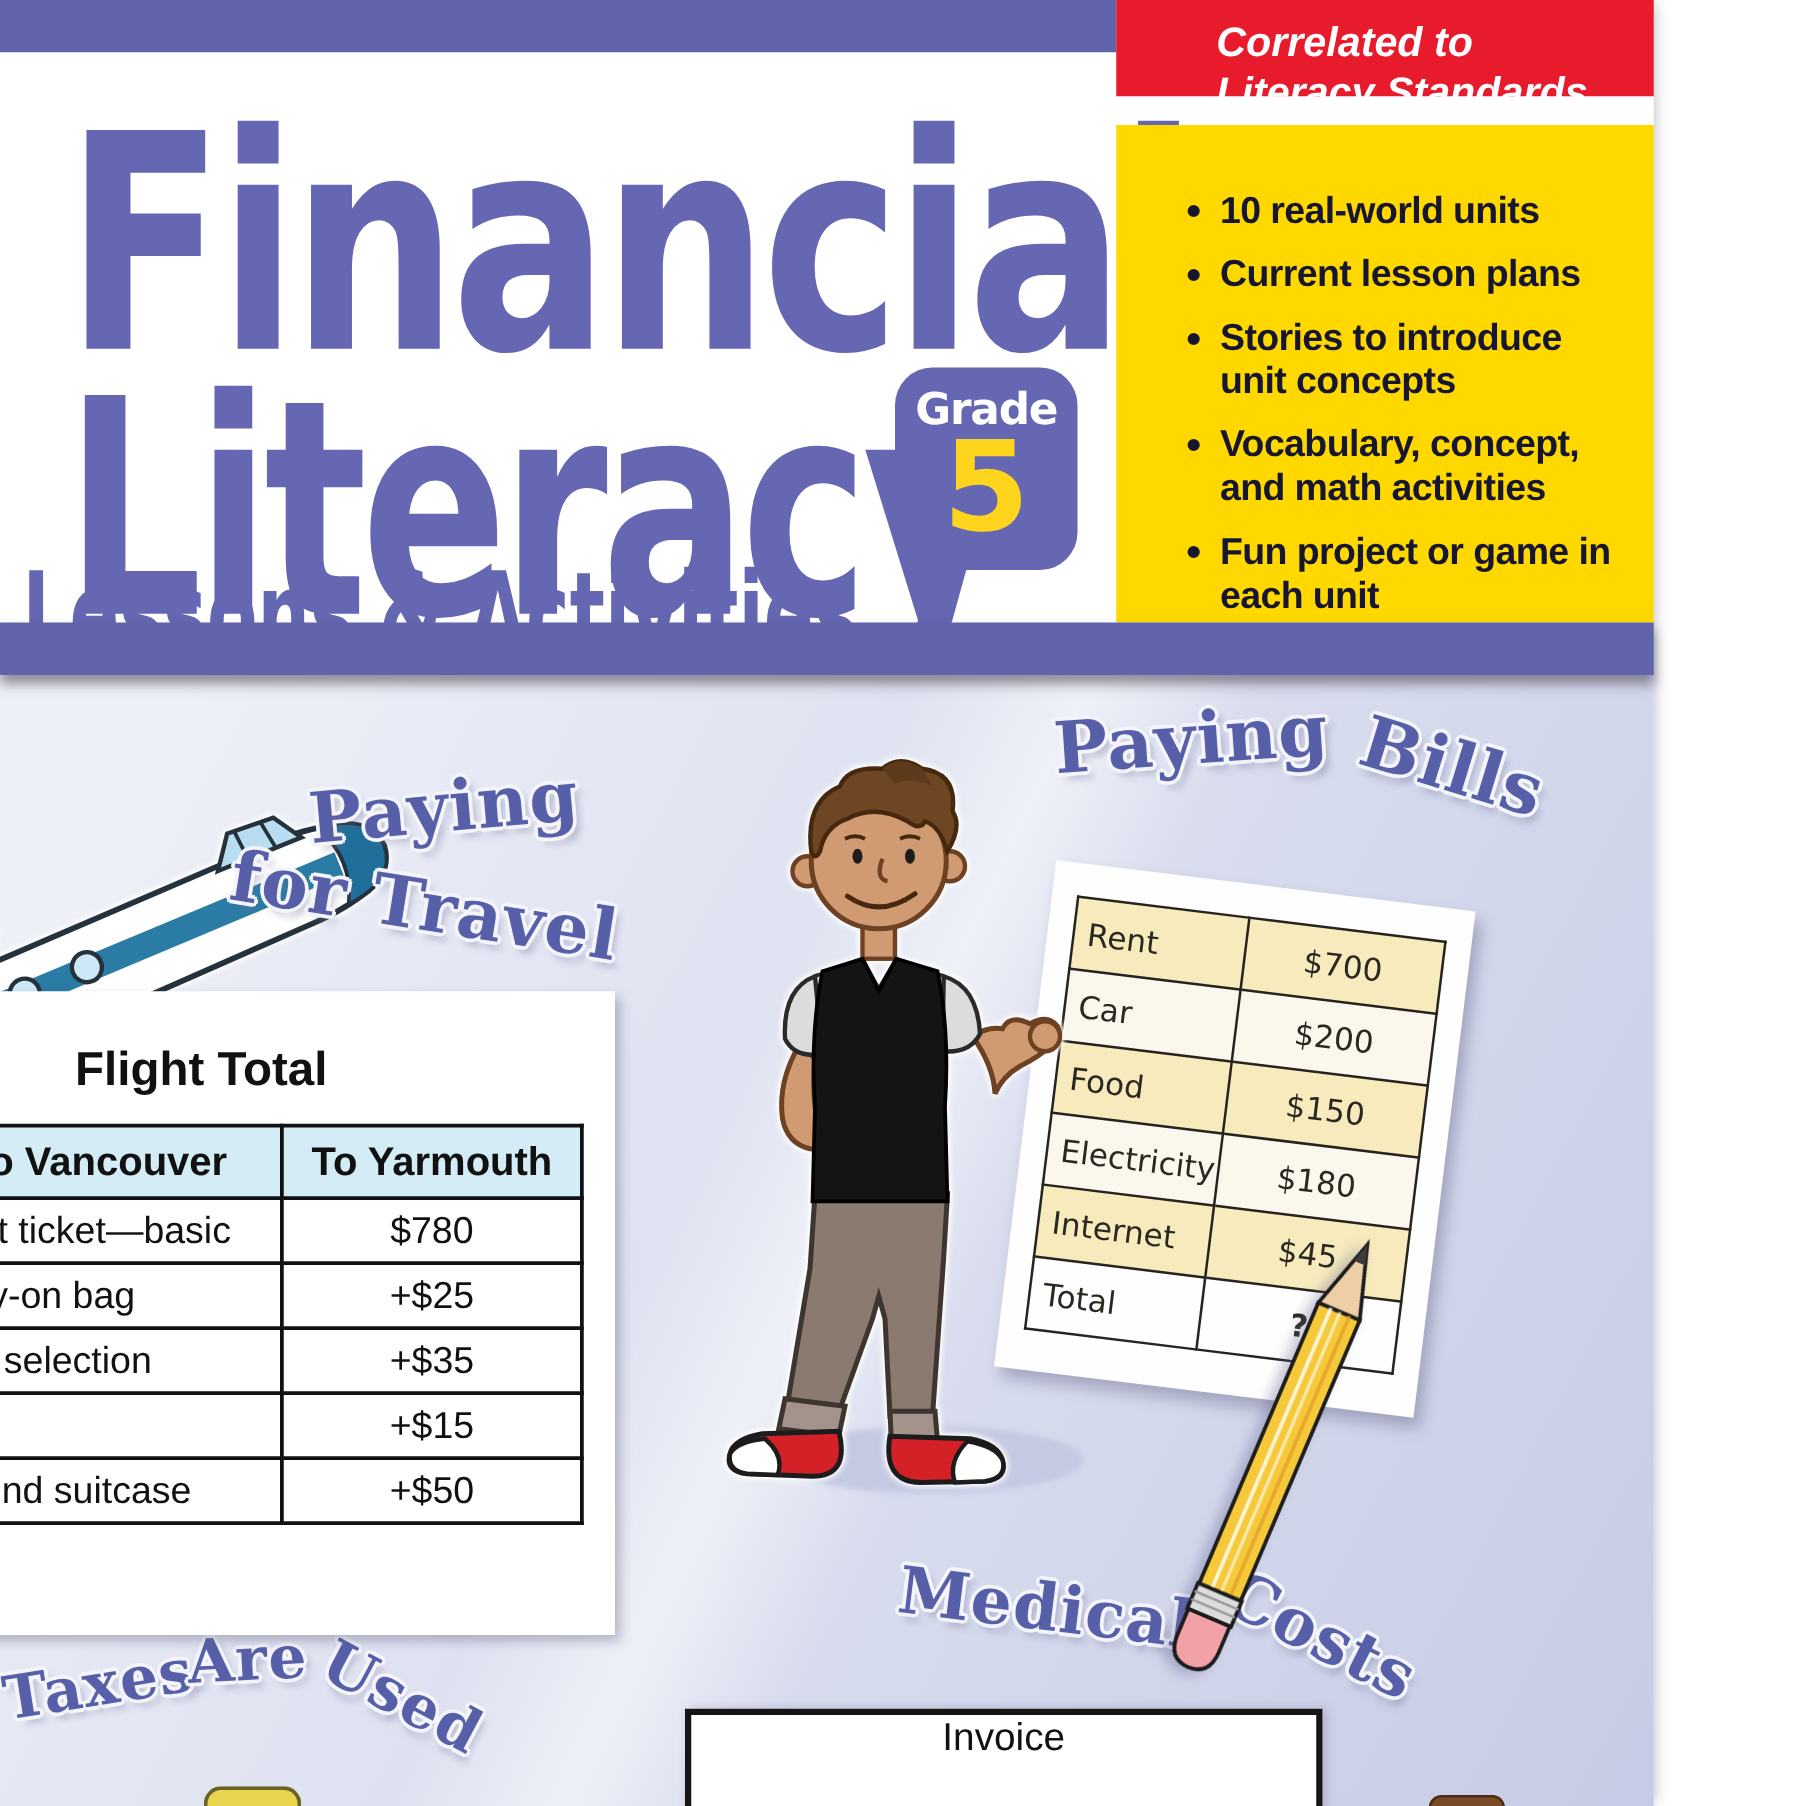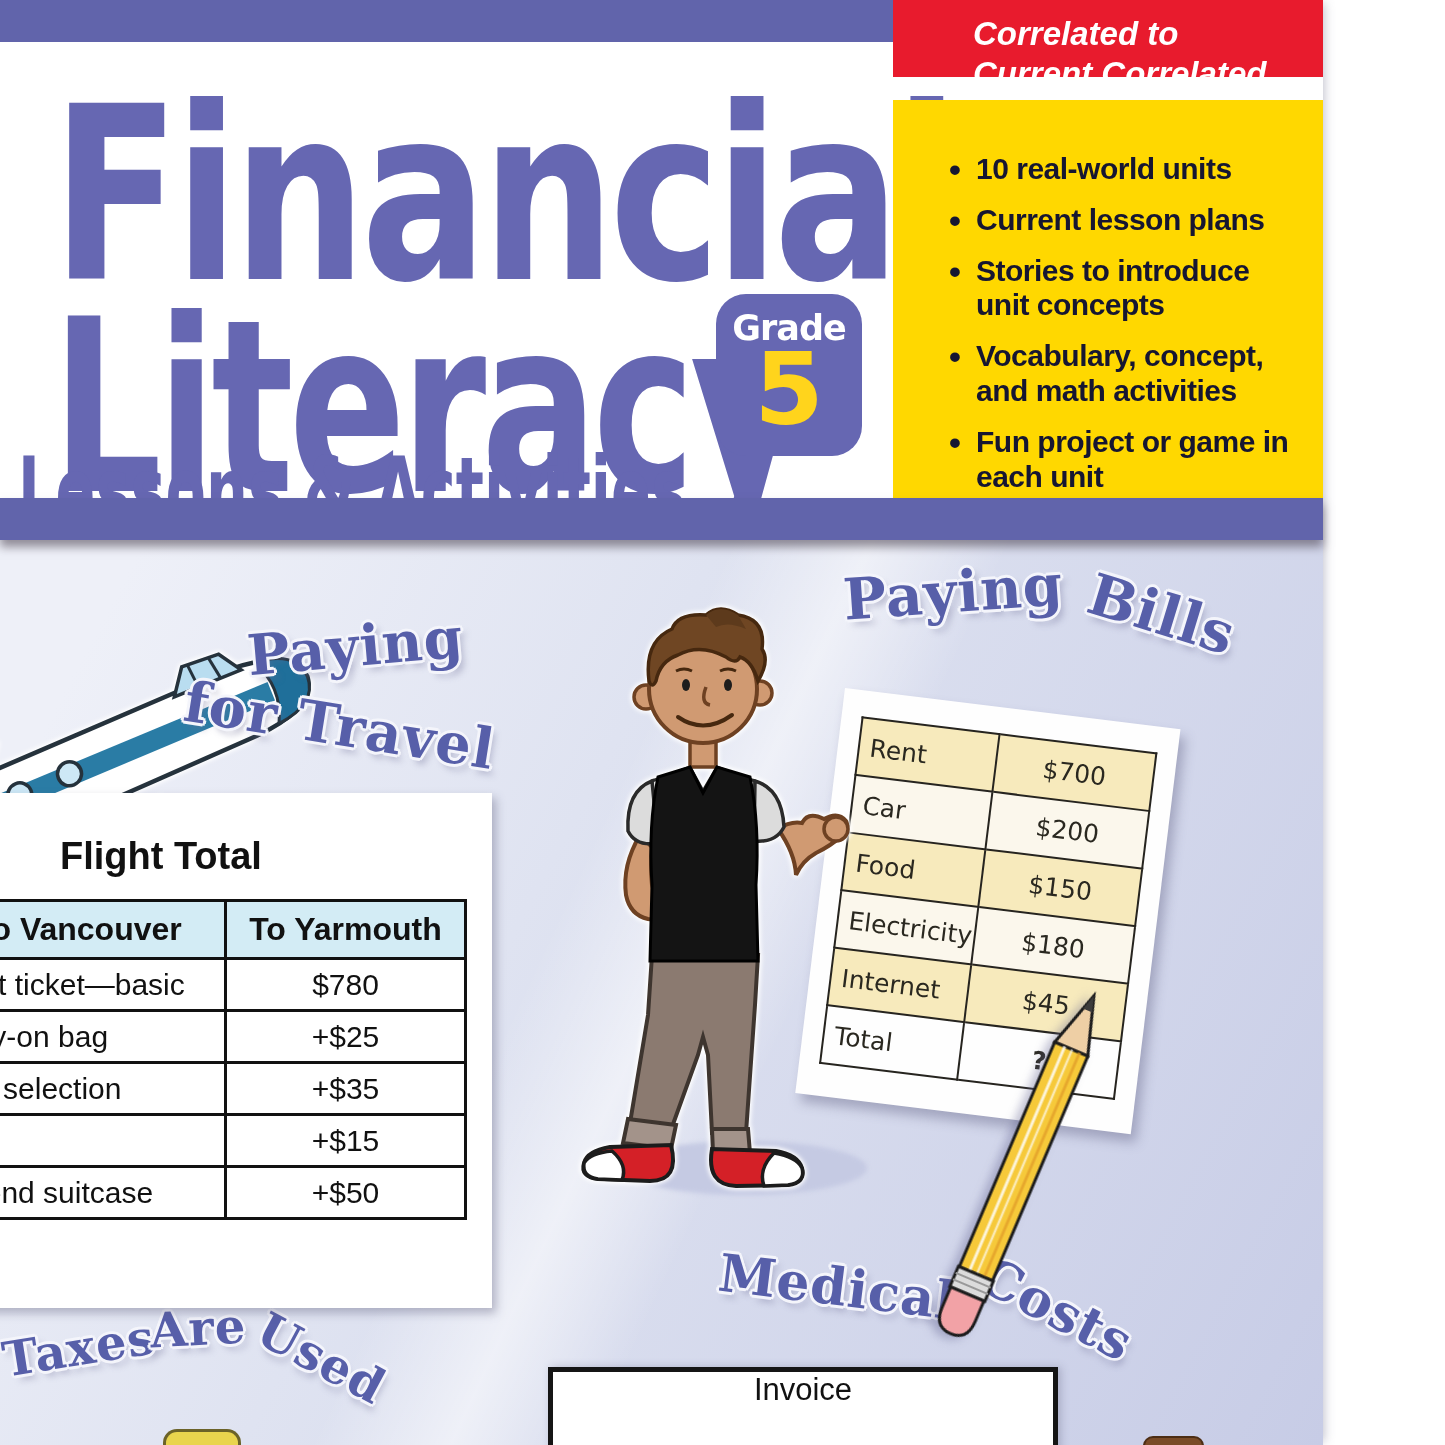--- a/index.html
+++ b/index.html
@@ -105,21 +105,21 @@
       <div class="title-line title-2">Literacy</div>
       <div class="grade-badge">
         <span class="grade-word">Grade</span>
         <span class="grade-num">5</span>
       </div>
       <div class="subtitle">Lessons &amp; Activities</div>
     </div>
 
     <div class="banner">
       <div>Correlated to</div>
-      <div>Current Correlated</div>
+      <div>Literacy Standards</div>
     </div>
 
     <div class="features">
       <ul>
         <li><span>10 real-world units</span></li>
         <li><span>Current lesson plans</span></li>
         <li><span>Stories to introduce unit concepts</span></li>
         <li><span>Vocabulary, concept, and math activities</span></li>
         <li><span>Fun project or game in each unit</span></li>
       </ul>

